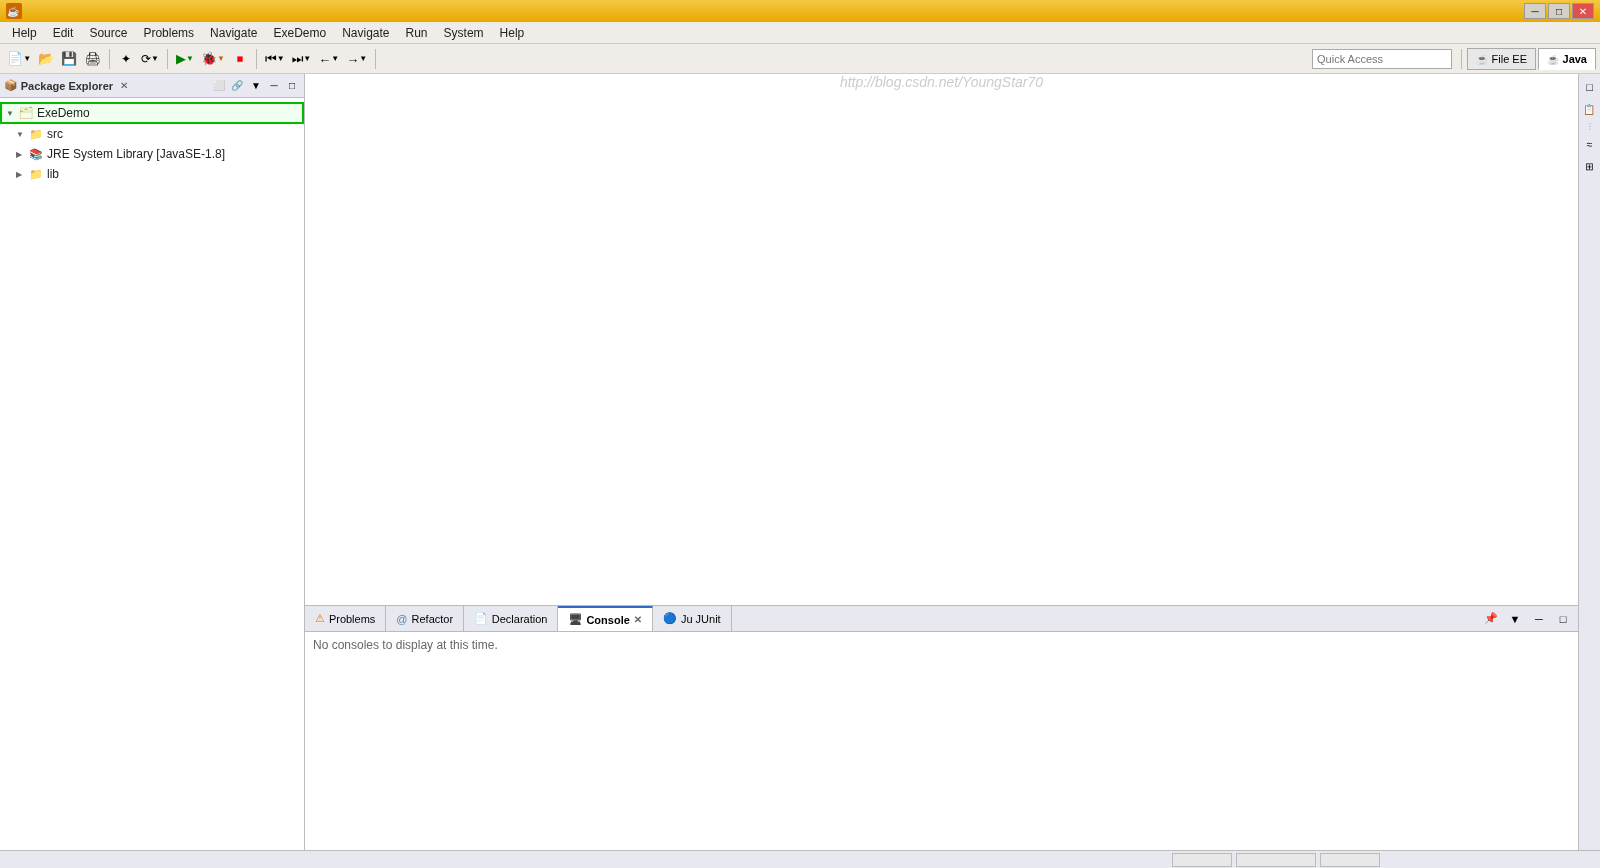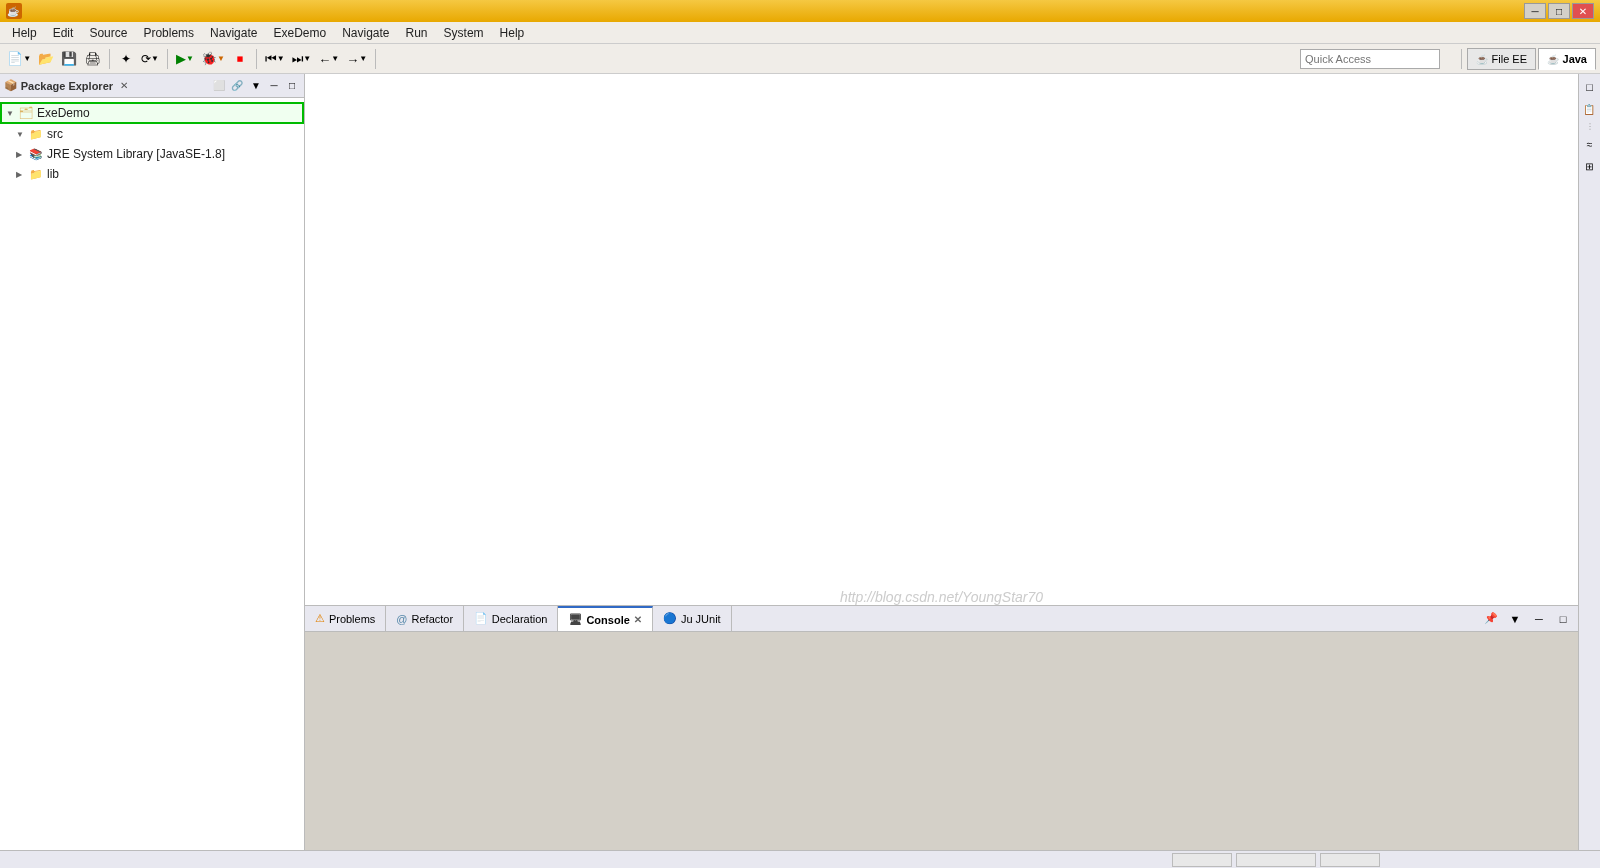--- a/index.html
+++ b/index.html
@@ -408,21 +408,21 @@
         <span style="font-size:8px;">▼</span>
     </button>
     <button class="toolbar-btn">
       <span style="font-size:13px;">→</span>
         <span style="font-size:8px;">▼</span>
     </button>
   </div>
   <div class="toolbar-sep"></div>
 
   <div style="flex:1;"></div>
-  <div style="display:flex;align-items:center;margin-right:16px;">
+  <div style="display:flex;align-items:center;margin-right:4px;">
     <input type="text" id="quick-access-input" style="width: 140px; height: 20px; border: 1px solid rgb(170, 170, 170); padding: 0px 4px; font-size: 11px;" placeholder="Quick Access">
   </div>
   <div class="toolbar-sep"></div>
 
   <button class="perspective-btn" style="height:22px;padding:0 8px;border:1px solid #aaa;cursor:pointer;font-size:11px;background:#e8e8e8;">
     <span style="color:#cc6600;font-size:10px;">☕</span>
     <span>File EE</span>
   </button>
   <button class="perspective-btn active" style="height:22px;padding:0 8px;border:1px solid #aaa;cursor:pointer;font-size:11px;background:white;border-bottom:1px solid white;">
     <span style="color:#cc6600;font-size:10px;">☕</span>
@@ -472,21 +472,21 @@
         <div class="tree-item indent-1">
           <span class="tree-arrow">▶</span>
           <span class="tree-icon icon-lib" style="font-size:11px;">📁</span>
           <span class="tree-label">lib</span>
         </div>
       </div>
     </div>
 
     <div id="center-column">
 
-      <div id="editor-content" style="flex:1;background:white;position:relative;display:flex;align-items:flex-end;justify-content:center;">
+      <div id="editor-content" style="flex:1;background:white;position:relative;display:flex;align-items:flex-start;justify-content:center;">
         <span class="watermark-text" style="color:#ccc;font-size:14px;font-style:italic;">http://blog.csdn.net/YoungStar70</span>
       </div>
 
       <div id="bottom-panel">
         <div id="bottom-tabs">
           <div class="bottom-tabs-left">
             <div class="bottom-tab">
               <span style="color:#e08000;font-size:11px;">⚠</span>
               <span>Problems</span>
             </div>
@@ -510,20 +510,23 @@
           </div>
           <div class="bottom-tabs-right">
             <button class="toolbar-btn" style="font-size:11px;">📌</button>
             <button class="toolbar-btn">
               <span>▼</span>
             </button>
             <button class="toolbar-btn">─</button>
             <button class="toolbar-btn">□</button>
           </div>
         </div>
+        <div id="bottom-content">
+          <span>No consoles to display at this time.</span>
+        </div>
       </div>
     </div>
   </div>
 
   <div id="right-sidebar">
     <button class="sidebar-icon-btn" title="Maximize/Restore">
       <span style="font-size:11px;">□</span>
     </button>
     <button class="sidebar-icon-btn">
       <span style="font-size:10px;">📋</span>

